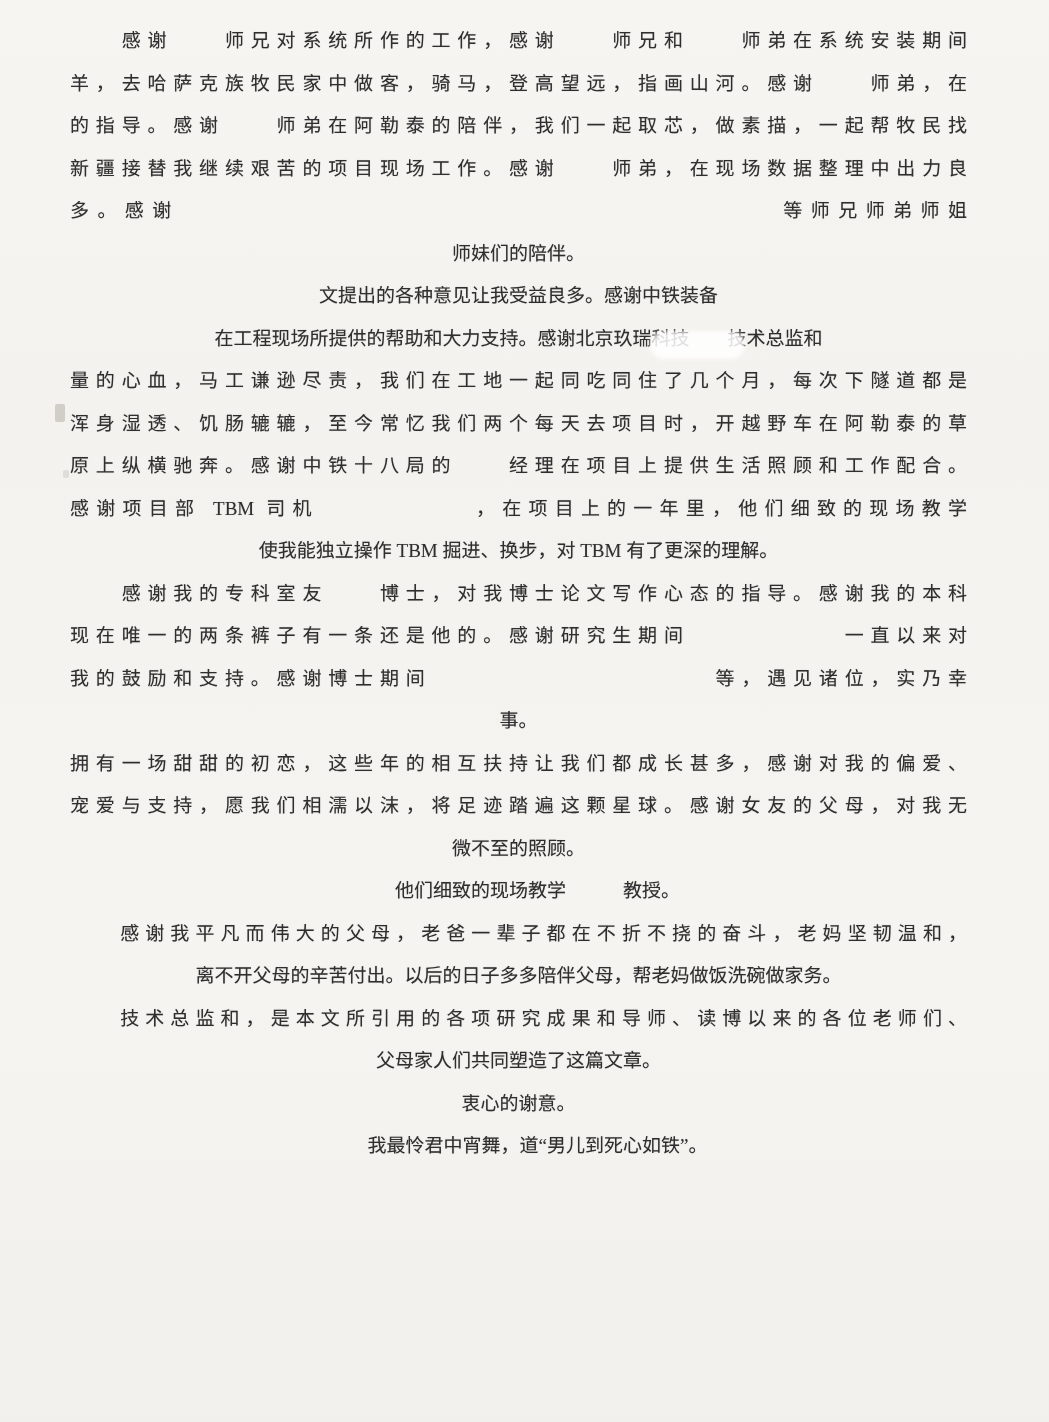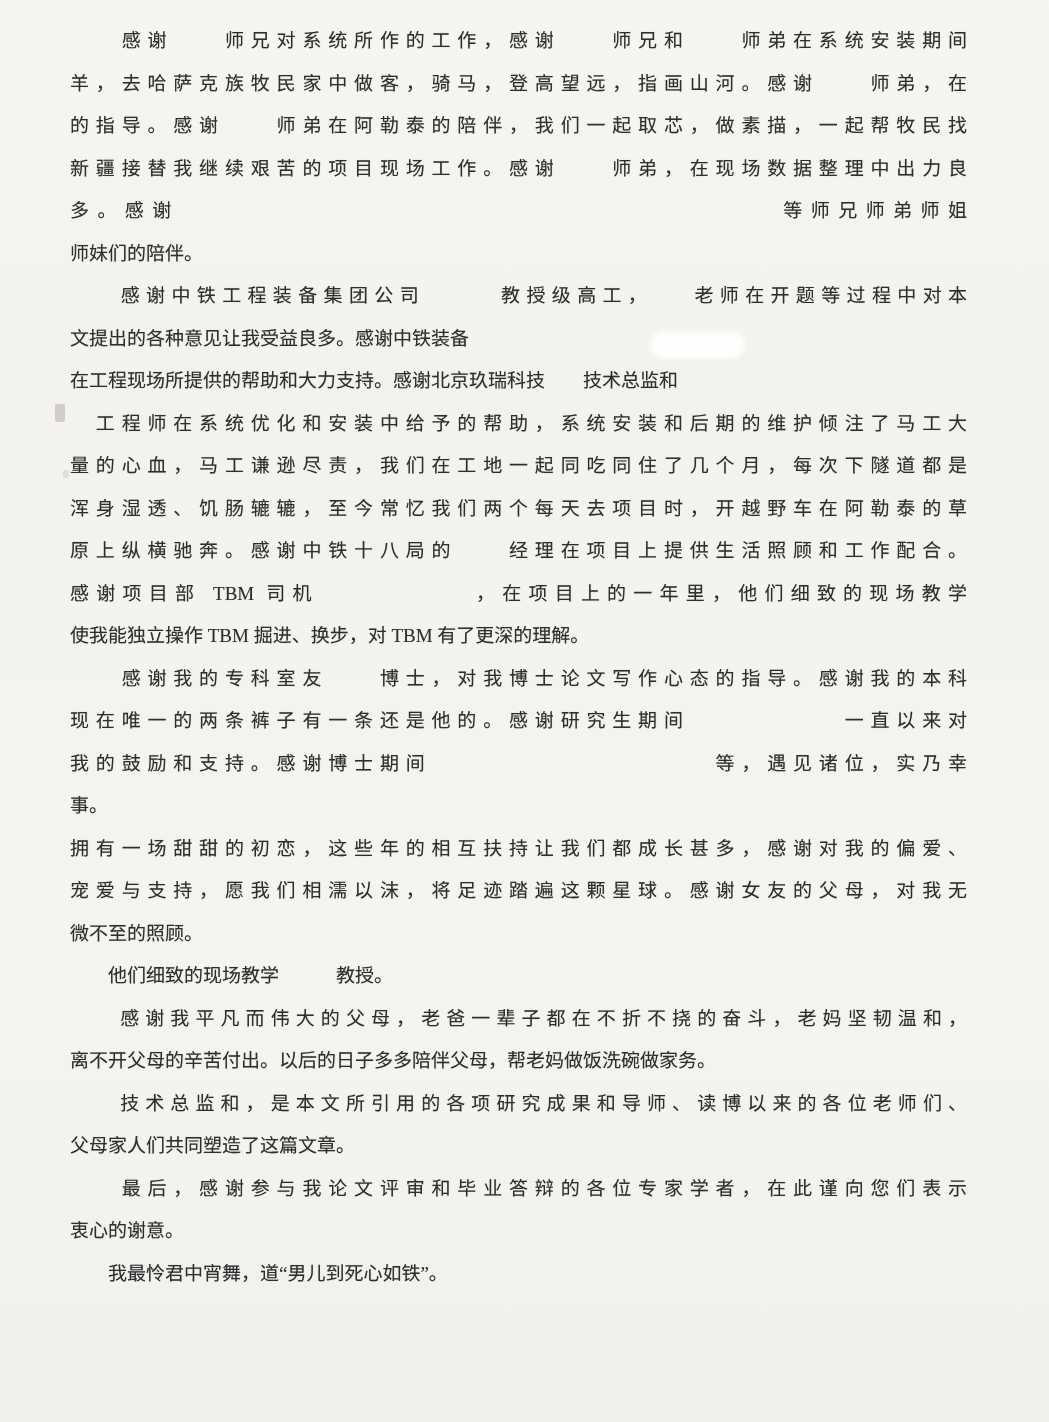--- a/index.html
+++ b/index.html
@@ -35,21 +35,21 @@
     text-shadow: 0 0 1px rgba(70,70,70,0.35);
   }
   
   .jf {
     text-align: justify;
     text-align-last: justify;
     text-justify: inter-character;
   }
   
   .sh {
-    text-align: left;
+    text-align: center;
   }
   
   .speck {
     position: absolute;
     background: #b4b0a9;
     border-radius: 2px;
   }
   .speck-1 { left: 55px; top: 404px; width: 10px; height: 18px; opacity: 0.55; }
   .speck-2 { left: 63px; top: 470px; width: 6px; height: 8px; opacity: 0.3; }
   .smudge {
@@ -66,41 +66,38 @@
 </head>
 <body>
 
 <div class="page">
   <div class="ln jf">　　感谢　　师兄对系统所作的工作，感谢　　师兄和　　师弟在系统安装期间</div>
   <div class="ln jf">羊，去哈萨克族牧民家中做客，骑马，登高望远，指画山河。感谢　　师弟，在</div>
   <div class="ln jf">的指导。感谢　　师弟在阿勒泰的陪伴，我们一起取芯，做素描，一起帮牧民找</div>
   <div class="ln jf">新疆接替我继续艰苦的项目现场工作。感谢　　师弟，在现场数据整理中出力良</div>
   <div class="ln jf">多。感谢　　　　　　　　　　　　　　　　　　　　　　等师兄师弟师姐</div>
   <div class="ln sh">师妹们的陪伴。</div>
-  <div class="ln jf">　　感谢中铁工程装备集团公司　　　教授级高工，　　老师在开题等过程中对本</div>
   <div class="ln sh">文提出的各种意见让我受益良多。感谢中铁装备</div>
   <div class="ln sh">在工程现场所提供的帮助和大力支持。感谢北京玖瑞科技　　技术总监和</div>
-  <div class="ln jf">　工程师在系统优化和安装中给予的帮助，系统安装和后期的维护倾注了马工大</div>
   <div class="ln jf">量的心血，马工谦逊尽责，我们在工地一起同吃同住了几个月，每次下隧道都是</div>
   <div class="ln jf">浑身湿透、饥肠辘辘，至今常忆我们两个每天去项目时，开越野车在阿勒泰的草</div>
   <div class="ln jf">原上纵横驰奔。感谢中铁十八局的　　经理在项目上提供生活照顾和工作配合。</div>
   <div class="ln jf">感谢项目部 TBM 司机　　　　　　，在项目上的一年里，他们细致的现场教学</div>
   <div class="ln sh">使我能独立操作 TBM 掘进、换步，对 TBM 有了更深的理解。</div>
   <div class="ln jf">　　感谢我的专科室友　　博士，对我博士论文写作心态的指导。感谢我的本科</div>
   <div class="ln jf">现在唯一的两条裤子有一条还是他的。感谢研究生期间　　　　　　一直以来对</div>
   <div class="ln jf">我的鼓励和支持。感谢博士期间　　　　　　　　　　　等，遇见诸位，实乃幸</div>
   <div class="ln sh">事。</div>
   <div class="ln jf">拥有一场甜甜的初恋，这些年的相互扶持让我们都成长甚多，感谢对我的偏爱、</div>
   <div class="ln jf">宠爱与支持，愿我们相濡以沫，将足迹踏遍这颗星球。感谢女友的父母，对我无</div>
   <div class="ln sh">微不至的照顾。</div>
   <div class="ln sh">　　他们细致的现场教学　　　教授。</div>
   <div class="ln jf">　　感谢我平凡而伟大的父母，老爸一辈子都在不折不挠的奋斗，老妈坚韧温和，</div>
   <div class="ln sh">离不开父母的辛苦付出。以后的日子多多陪伴父母，帮老妈做饭洗碗做家务。</div>
   <div class="ln jf">　　技术总监和，是本文所引用的各项研究成果和导师、读博以来的各位老师们、</div>
   <div class="ln sh">父母家人们共同塑造了这篇文章。</div>
-  <div class="ln jf">　　最后，感谢参与我论文评审和毕业答辩的各位专家学者，在此谨向您们表示</div>
   <div class="ln sh">衷心的谢意。</div>
   <div class="ln sh">　　我最怜君中宵舞，道“男儿到死心如铁”。</div>
 </div>
 
 <div class="smudge"></div>
 <div class="speck speck-1"></div>
 <div class="speck speck-2"></div>
 
 </body></html>

